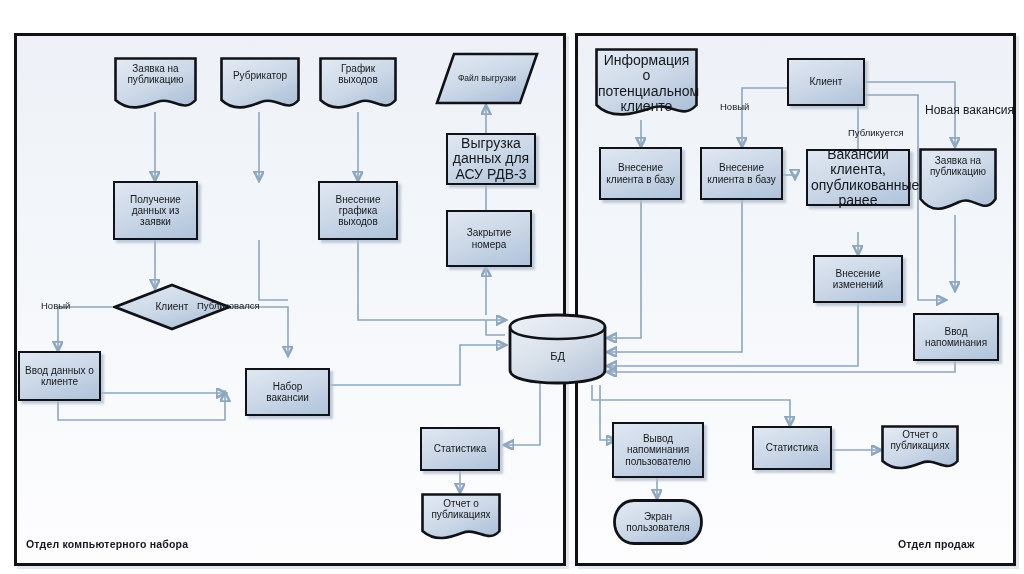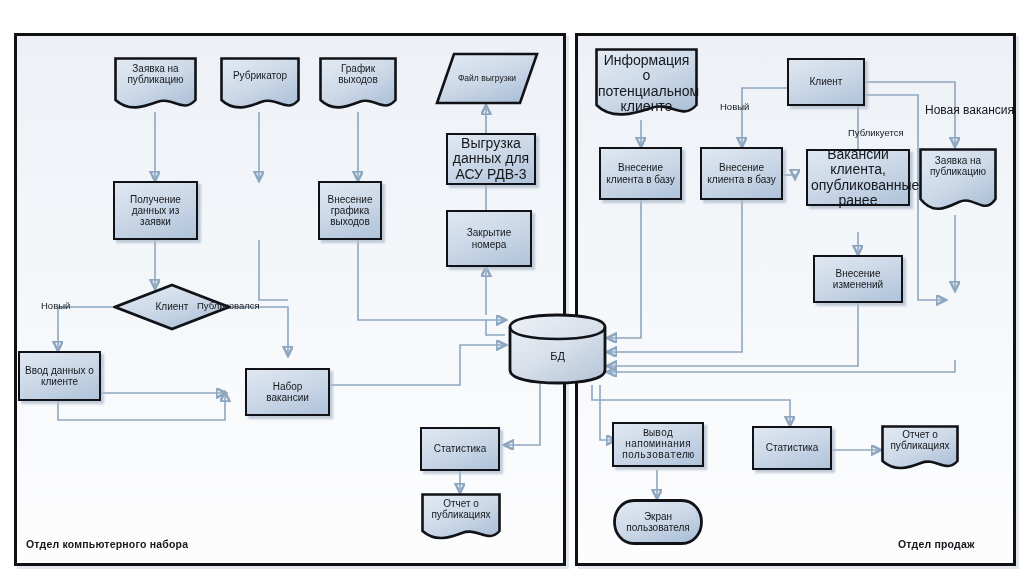--- a/index.html
+++ b/index.html
@@ -221,21 +221,21 @@
         </defs>
     </svg>
     <div class="par-txt">
         <span>Файл выгрузки</span>
       </div>
   </div>
 
   <div class="node n-proc" style="left:113px;top:181px;width:85px;height:59px;">
     <span>Получение данных из заявки</span>
   </div>
-  <div class="node n-proc" style="left:318px;top:181px;width:64px;height:59px;">
+  <div class="node n-proc" style="left:318px;top:181px;width:80px;height:59px;">
     <span>Внесение графика выходов</span>
   </div>
 
   <div class="node n-proc small" style="left:446px;top:133px;width:90px;height:52px;">
     <span>Выгрузка данных для АСУ РДВ-3</span>
   </div>
   <div class="node n-proc" style="left:446px;top:210px;width:86px;height:57px;">
     <span>Закрытие номера</span>
   </div>
 
@@ -350,22 +350,25 @@
     </svg>
     <div class="doc-txt" style="padding-top:8px;">
         <span>Заявка на публикацию</span>
       </div>
   </div>
 
   <div class="node n-proc" style="left:813px;top:255px;width:90px;height:48px;">
     <span>Внесение изменений</span>
   </div>
 
-
-  <div class="node n-proc" style="left:612px;top:422px;width:92px;height:45px;font-family:Liberation Mono, monospace;">
+  <div class="node n-proc" style="left:913px;top:313px;width:86px;height:48px;">
+    <span>Ввод напоминания</span>
+  </div>
+
+  <div class="node n-proc" style="left:612px;top:422px;width:92px;height:56px;">
     <span>Вывод напоминания пользователю</span>
   </div>
 
   <div class="node n-proc" style="left:752px;top:426px;width:80px;height:44px;">
     <span>Статистика</span>
   </div>
 
   <div class="node n-doc" style="left:880px;top:424px;width:80px;height:48px;">
     <svg class="doc-svg" viewBox="0 0 80 48" preserveAspectRatio="none">
       <path d="M2.5,2.5 H77.5 V37 C66,50 56,33 41,39 C28,44 15,48 2.5,37 Z" fill="url(#g1g)" stroke="#101217" stroke-width="2.6"></path>

